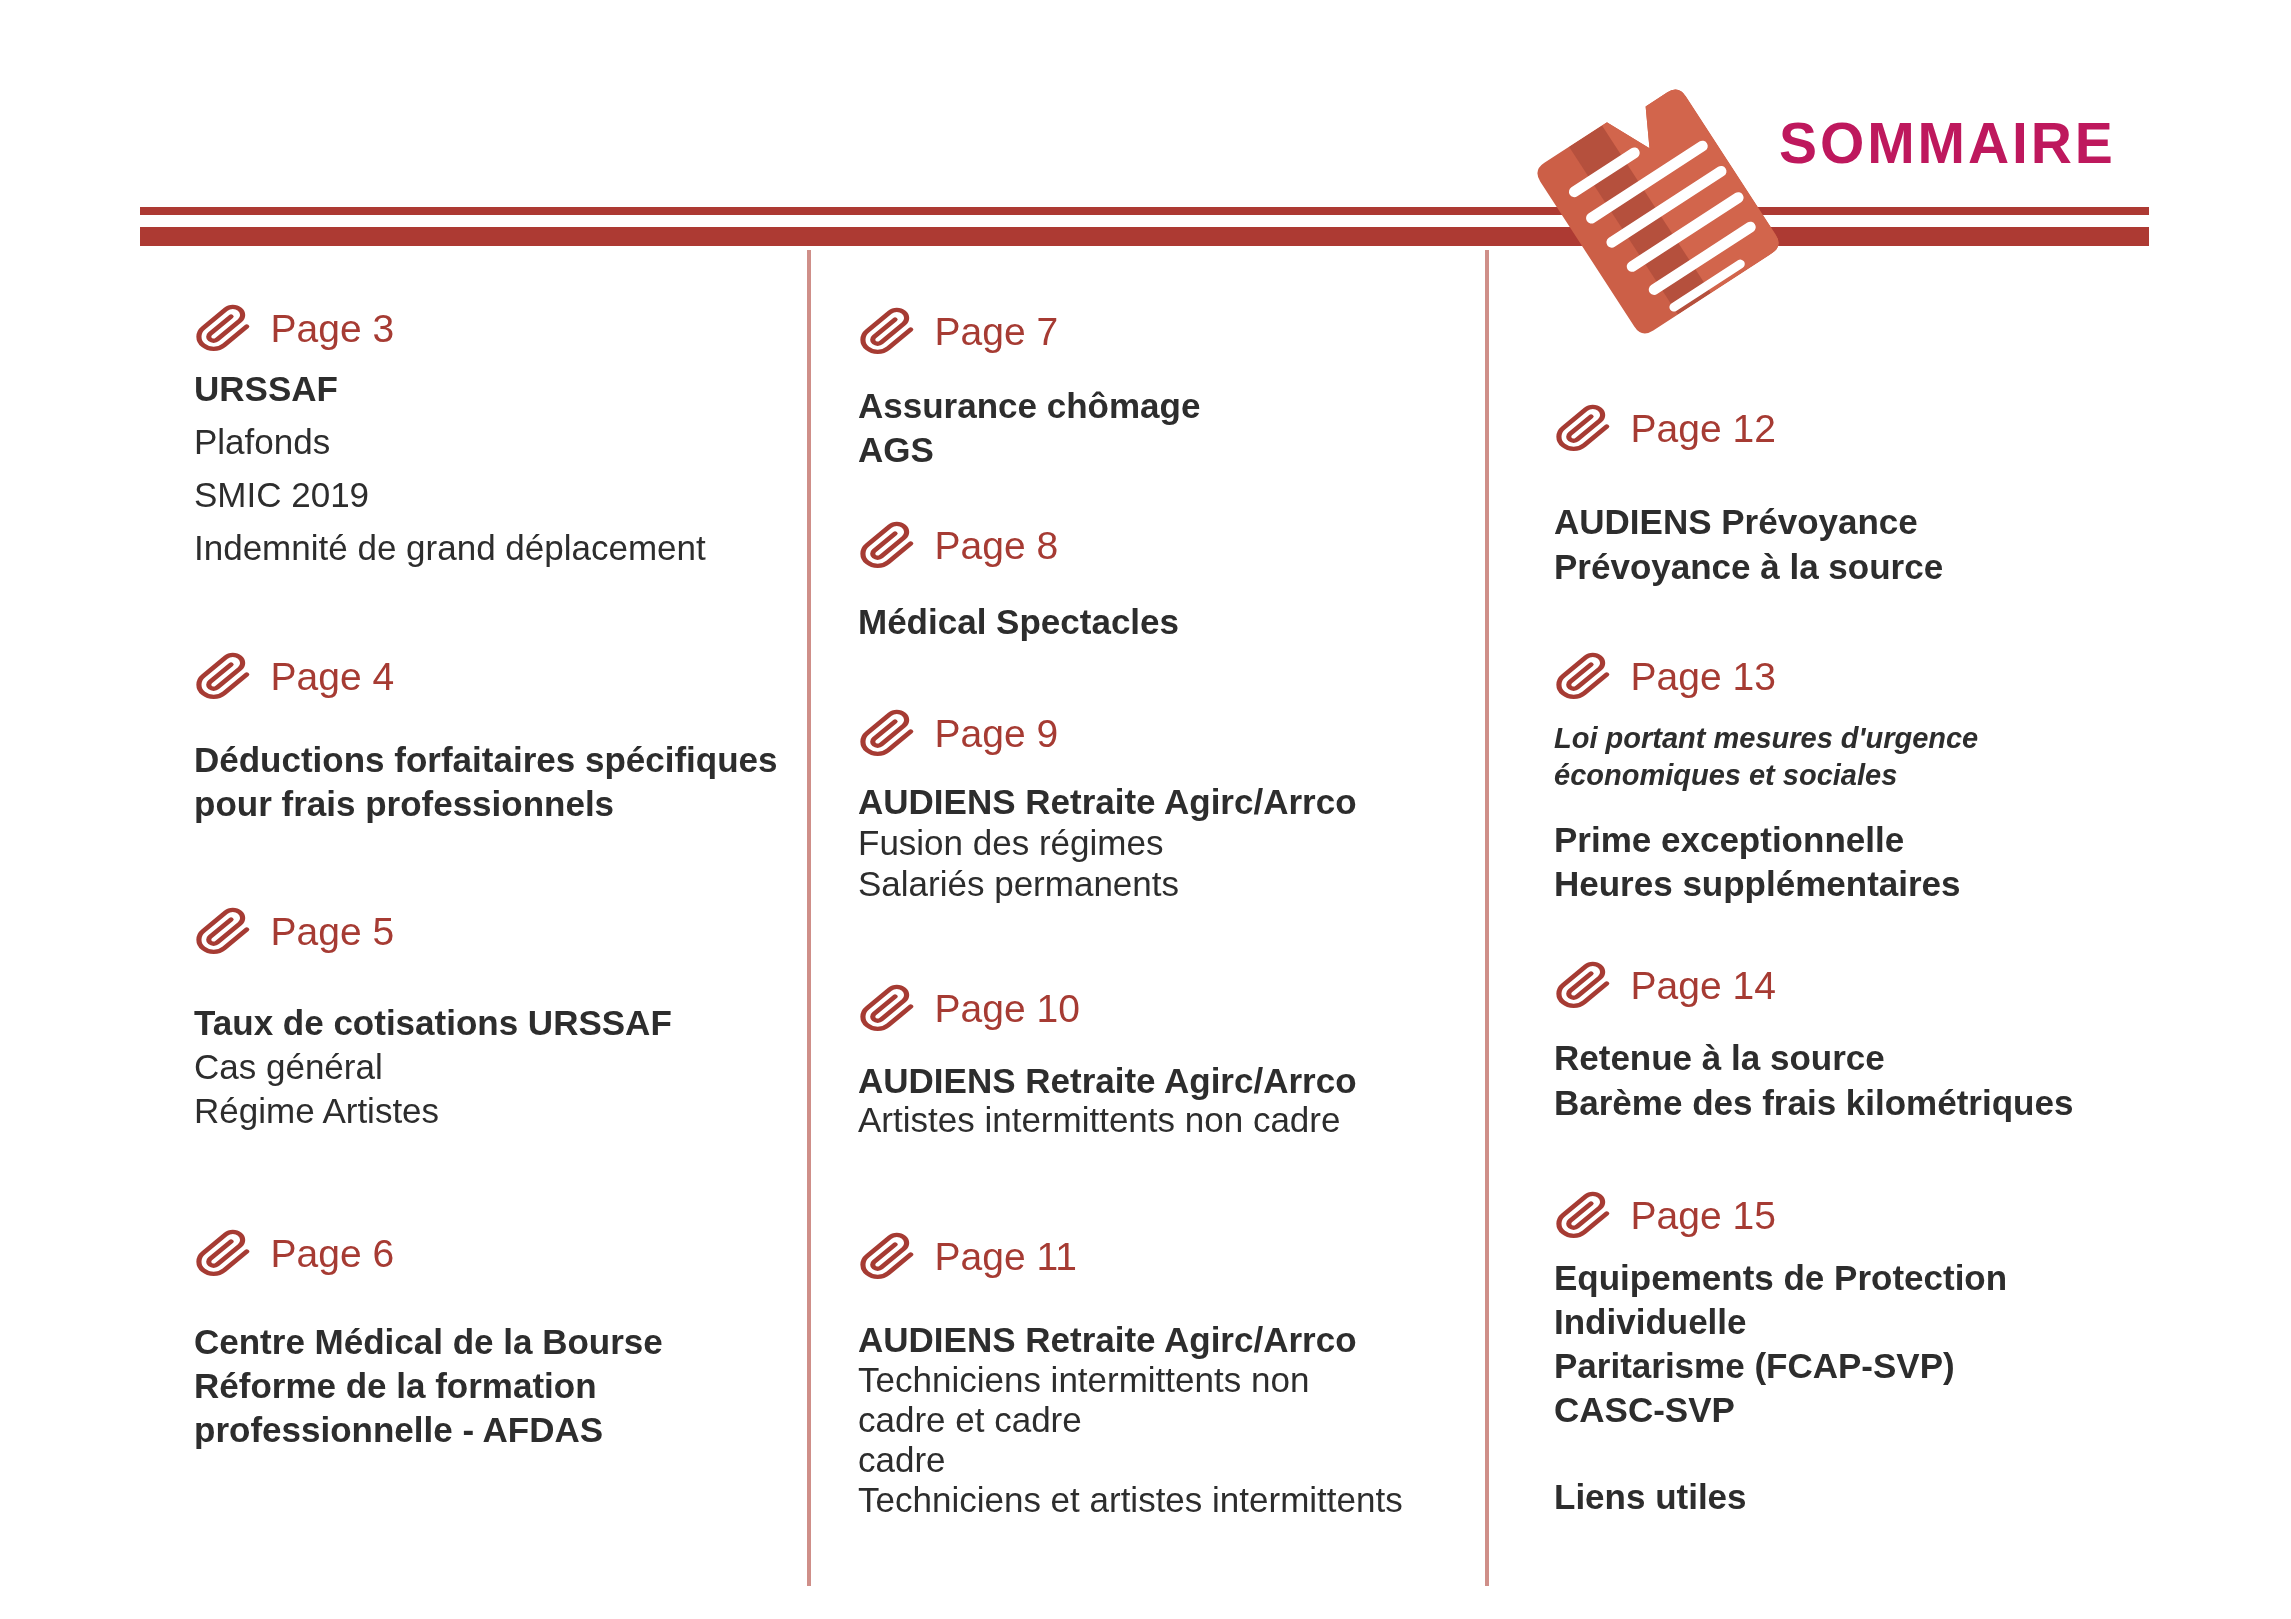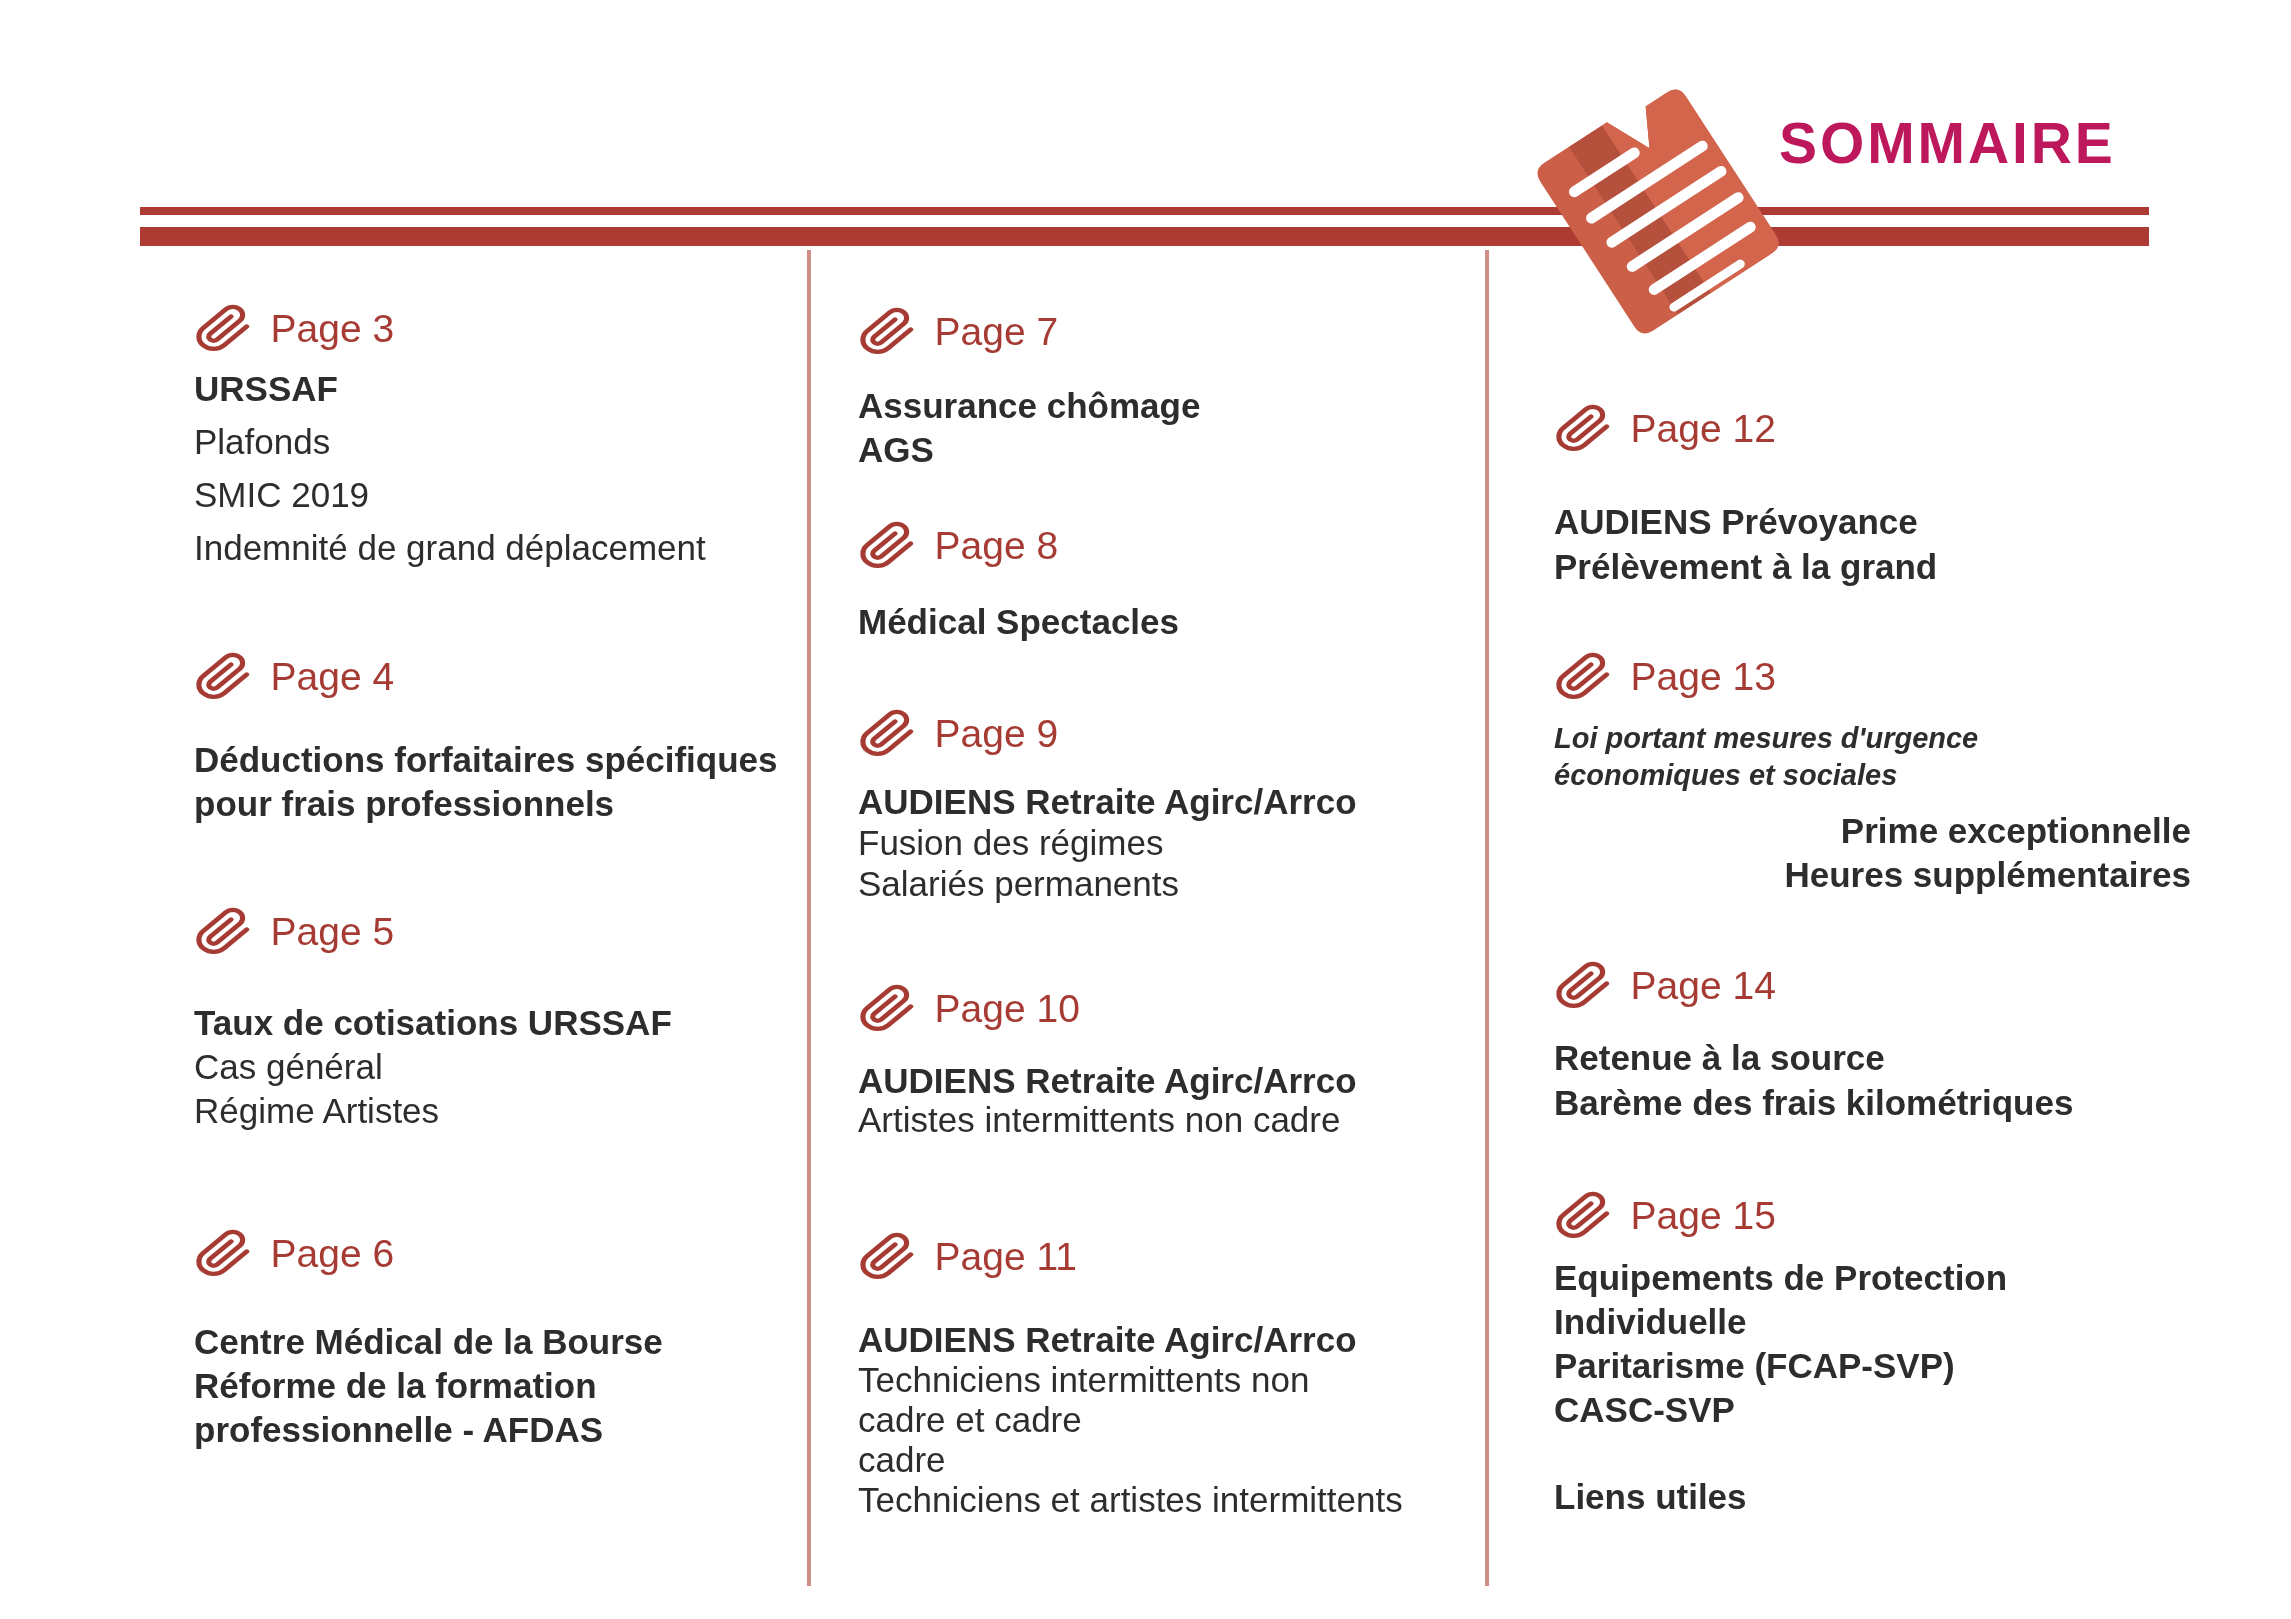--- a/index.html
+++ b/index.html
@@ -204,36 +204,36 @@
 
   <div class="section" style="top:401px;left:1554px;width:637px;">
     <div class="hdr">
       <svg class="clip" width="59" height="49" viewBox="0 0 24 24" preserveAspectRatio="none" fill="none" stroke="#a63b33" stroke-width="2.1" stroke-linecap="round" stroke-linejoin="round">
           <path d="M21.44 11.05l-9.19 9.19a6 6 0 0 1-8.49-8.49l9.19-9.19a4 4 0 0 1 5.66 5.66l-9.2 9.19a2 2 0 0 1-2.83-2.83l8.49-8.48"></path>
         </svg>
       <span class="plabel">Page 12</span>
     </div>
     <div class="items lh46" style="margin-top:43px;">
       <div class="ln b">AUDIENS Prévoyance</div>
-      <div class="ln b">Prélèvement à la grand</div>
+      <div class="ln b">Prévoyance à la source</div>
     </div>
   </div>
 
   <div class="section" style="top:649px;left:1554px;width:637px;">
     <div class="hdr">
       <svg class="clip" width="59" height="49" viewBox="0 0 24 24" preserveAspectRatio="none" fill="none" stroke="#a63b33" stroke-width="2.1" stroke-linecap="round" stroke-linejoin="round">
           <path d="M21.44 11.05l-9.19 9.19a6 6 0 0 1-8.49-8.49l9.19-9.19a4 4 0 0 1 5.66 5.66l-9.2 9.19a2 2 0 0 1-2.83-2.83l8.49-8.48"></path>
         </svg>
       <span class="plabel">Page 13</span>
     </div>
     <div class="items lh38" style="margin-top:15.7px;">
       <div class="ln it">Loi portant mesures d'urgence</div>
       <div class="ln it">économiques et sociales</div>
     </div>
-    <div class="items lh45" style="margin-top:15px;text-align:right;">
+    <div class="items lh45" style="margin-top:24px;">
       <div class="ln b">Prime exceptionnelle</div>
       <div class="ln b">Heures supplémentaires</div>
     </div>
   </div>
 
   <div class="section" style="top:958px;left:1554px;width:637px;">
     <div class="hdr">
       <svg class="clip" width="59" height="49" viewBox="0 0 24 24" preserveAspectRatio="none" fill="none" stroke="#a63b33" stroke-width="2.1" stroke-linecap="round" stroke-linejoin="round">
           <path d="M21.44 11.05l-9.19 9.19a6 6 0 0 1-8.49-8.49l9.19-9.19a4 4 0 0 1 5.66 5.66l-9.2 9.19a2 2 0 0 1-2.83-2.83l8.49-8.48"></path>
         </svg>

